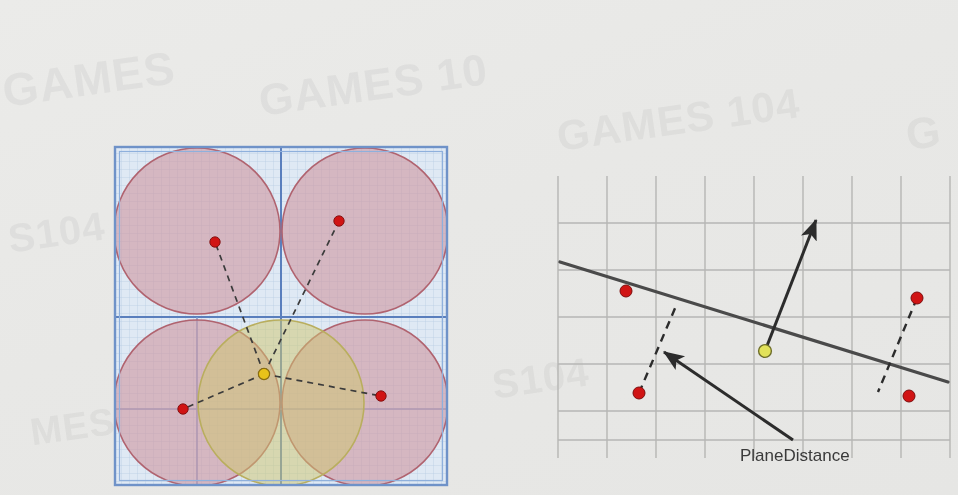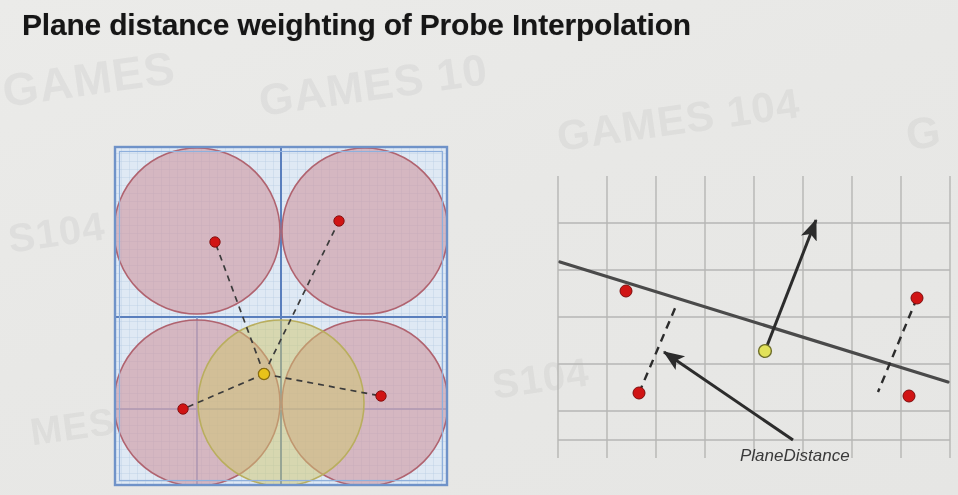--- a/index.html
+++ b/index.html
@@ -53,21 +53,20 @@
     top: 145px;
     width: 336px;
     height: 342px;
   }
   #right-figure {
     position: absolute;
     left: 548px;
     top: 168px;
     width: 410px;
     height: 310px;
-    font-style: italic;
   }
 
   svg { display: block; }
   .pd-label {
     font-family: "Liberation Sans", sans-serif;
     font-size: 17px;
     fill: #3a3a3a;
   }
 </style>
 </head>
@@ -78,21 +77,20 @@
   <div id="watermark-layer">
       <div class="watermark" style="left: 2px; top: 52px; font-size: 46px; transform: rotate(-8deg);">GAMES</div>
       <div class="watermark" style="left: 258px; top: 60px; font-size: 44px; transform: rotate(-8deg);">GAMES 10</div>
       <div class="watermark" style="left: 556px; top: 96px; font-size: 42px; transform: rotate(-8deg);">GAMES 104</div>
       <div class="watermark" style="left: 906px; top: 108px; font-size: 44px; transform: rotate(-8deg);">G</div>
       <div class="watermark" style="left: 8px; top: 210px; font-size: 40px; transform: rotate(-8deg);">S104</div>
       <div class="watermark" style="left: 492px; top: 356px; font-size: 40px; transform: rotate(-8deg);">S104</div>
       <div class="watermark" style="left: 30px; top: 404px; font-size: 38px; transform: rotate(-8deg);">MES1</div>
     </div>
 
-  <div id="title">Plane distance weighting of Probe Interpolation</div>
 
   <div id="left-figure">
     <svg id="left-svg" width="336" height="342" viewBox="0 0 336 342">
       <defs>
         <pattern id="fineGrid" width="8" height="8" patternUnits="userSpaceOnUse">
           <path d="M8 0 L0 0 0 8" fill="none" stroke="#b9cde5" stroke-width="0.8"></path>
         </pattern>
         <clipPath id="panelClip">
           <rect x="2" y="2" width="332" height="338"></rect>
         </clipPath>

